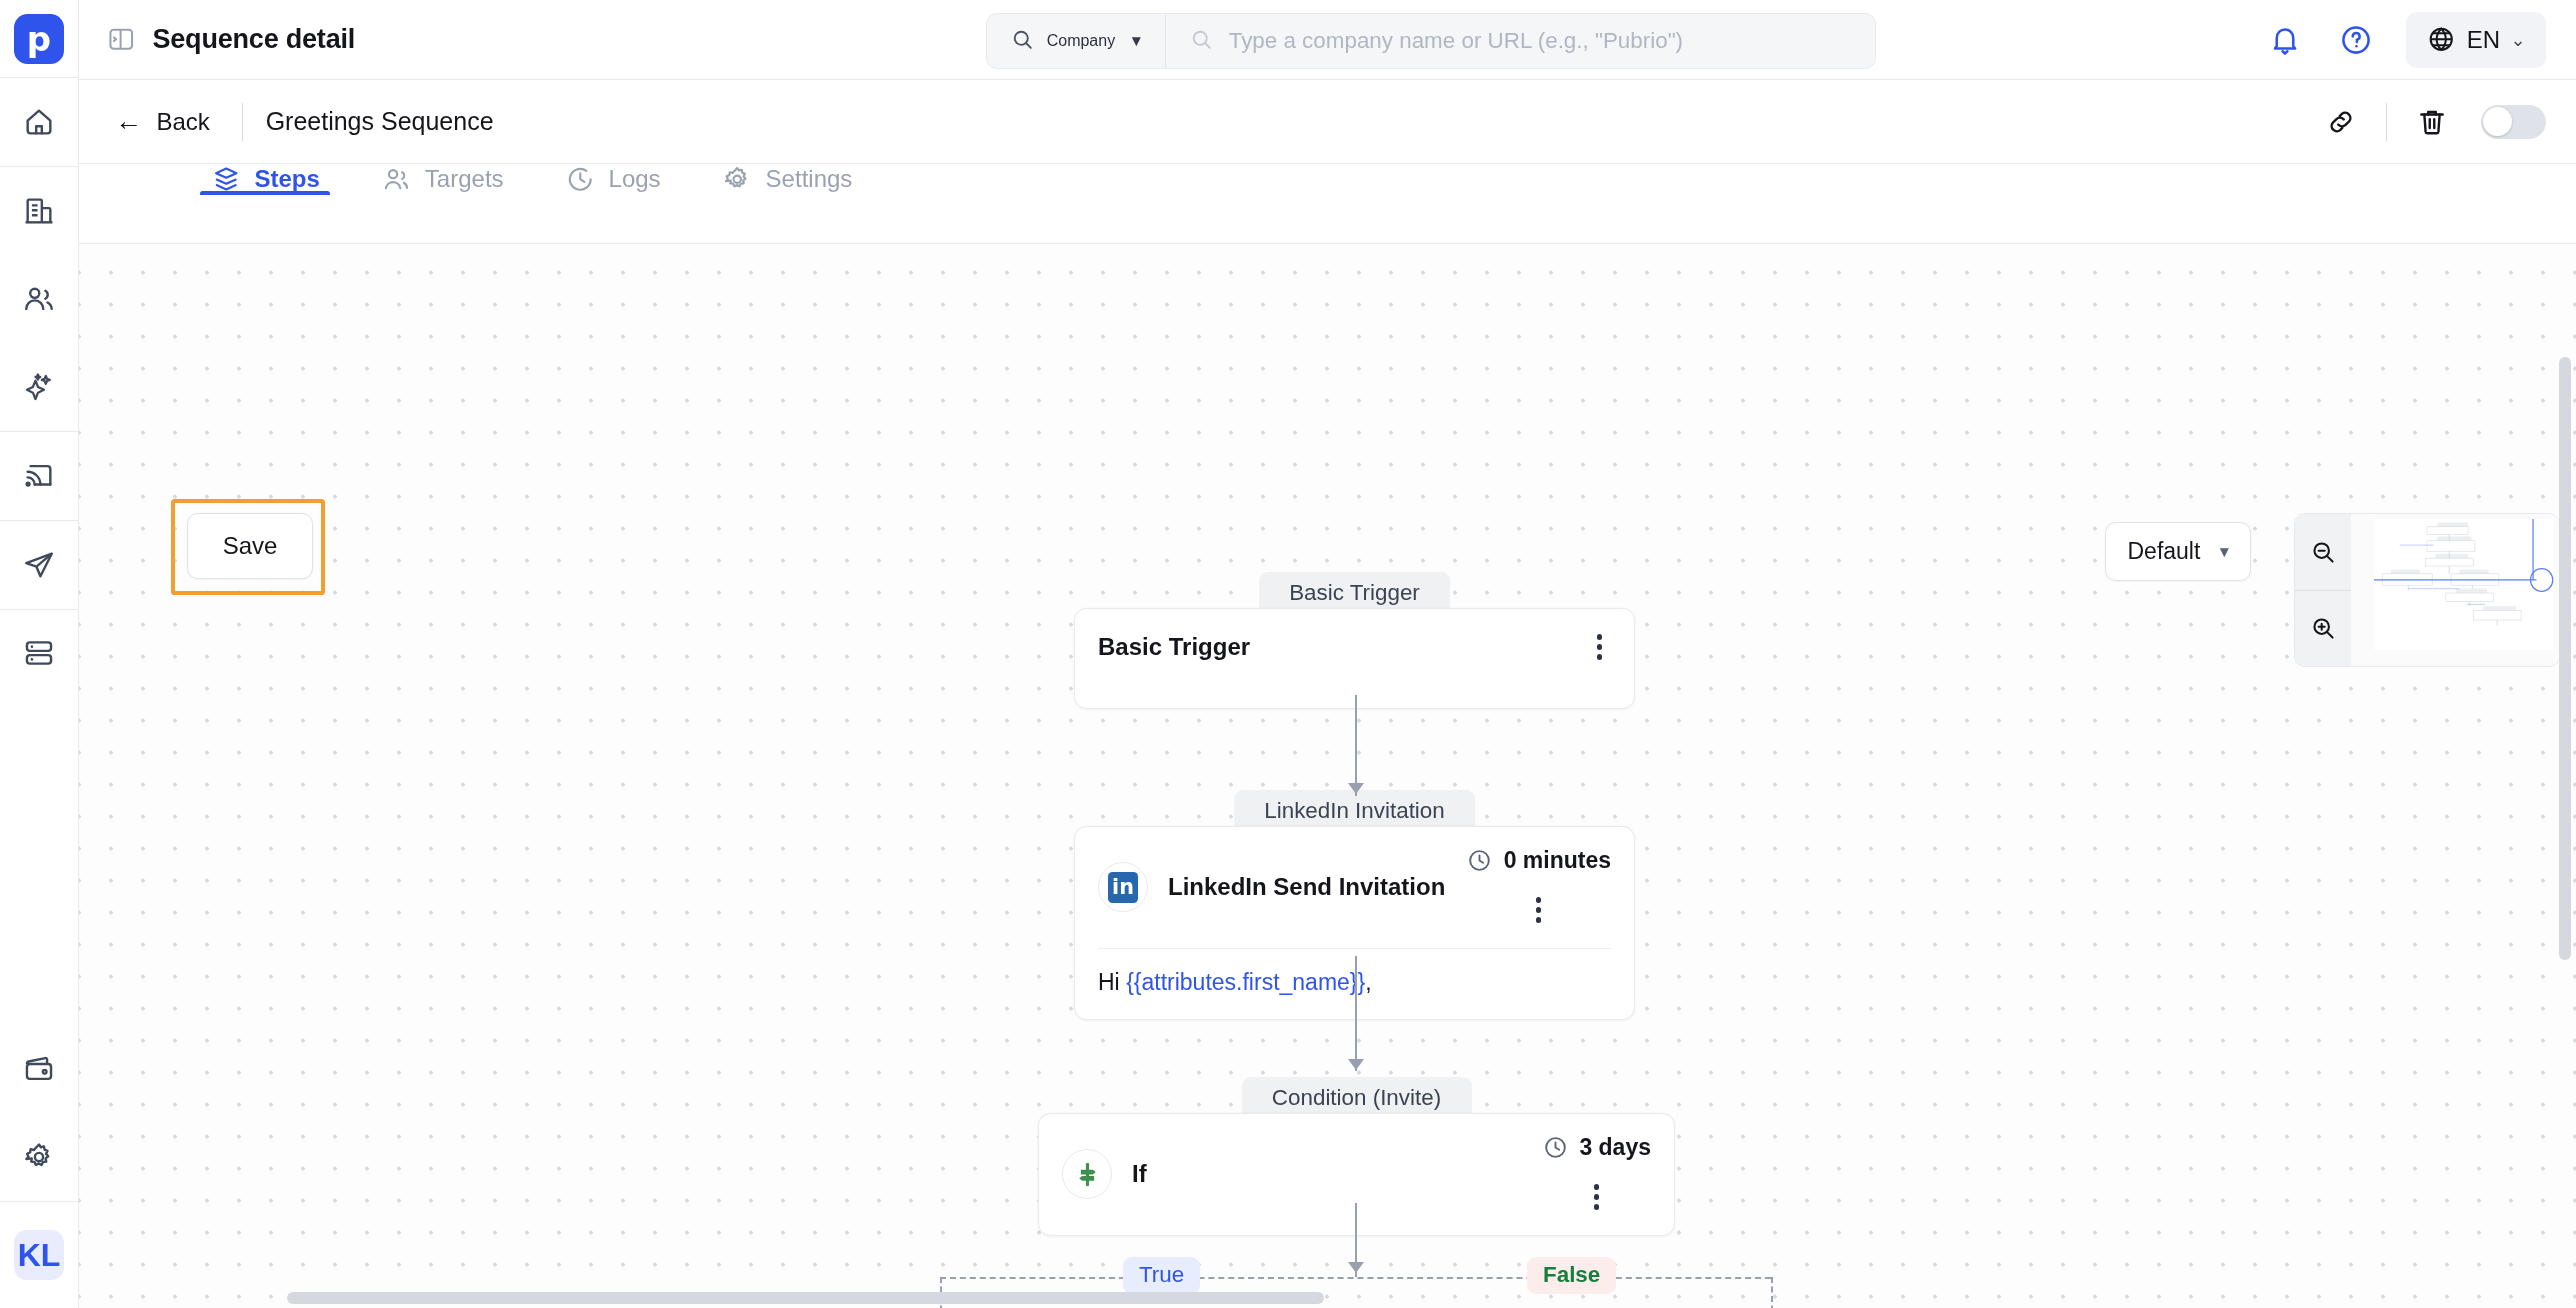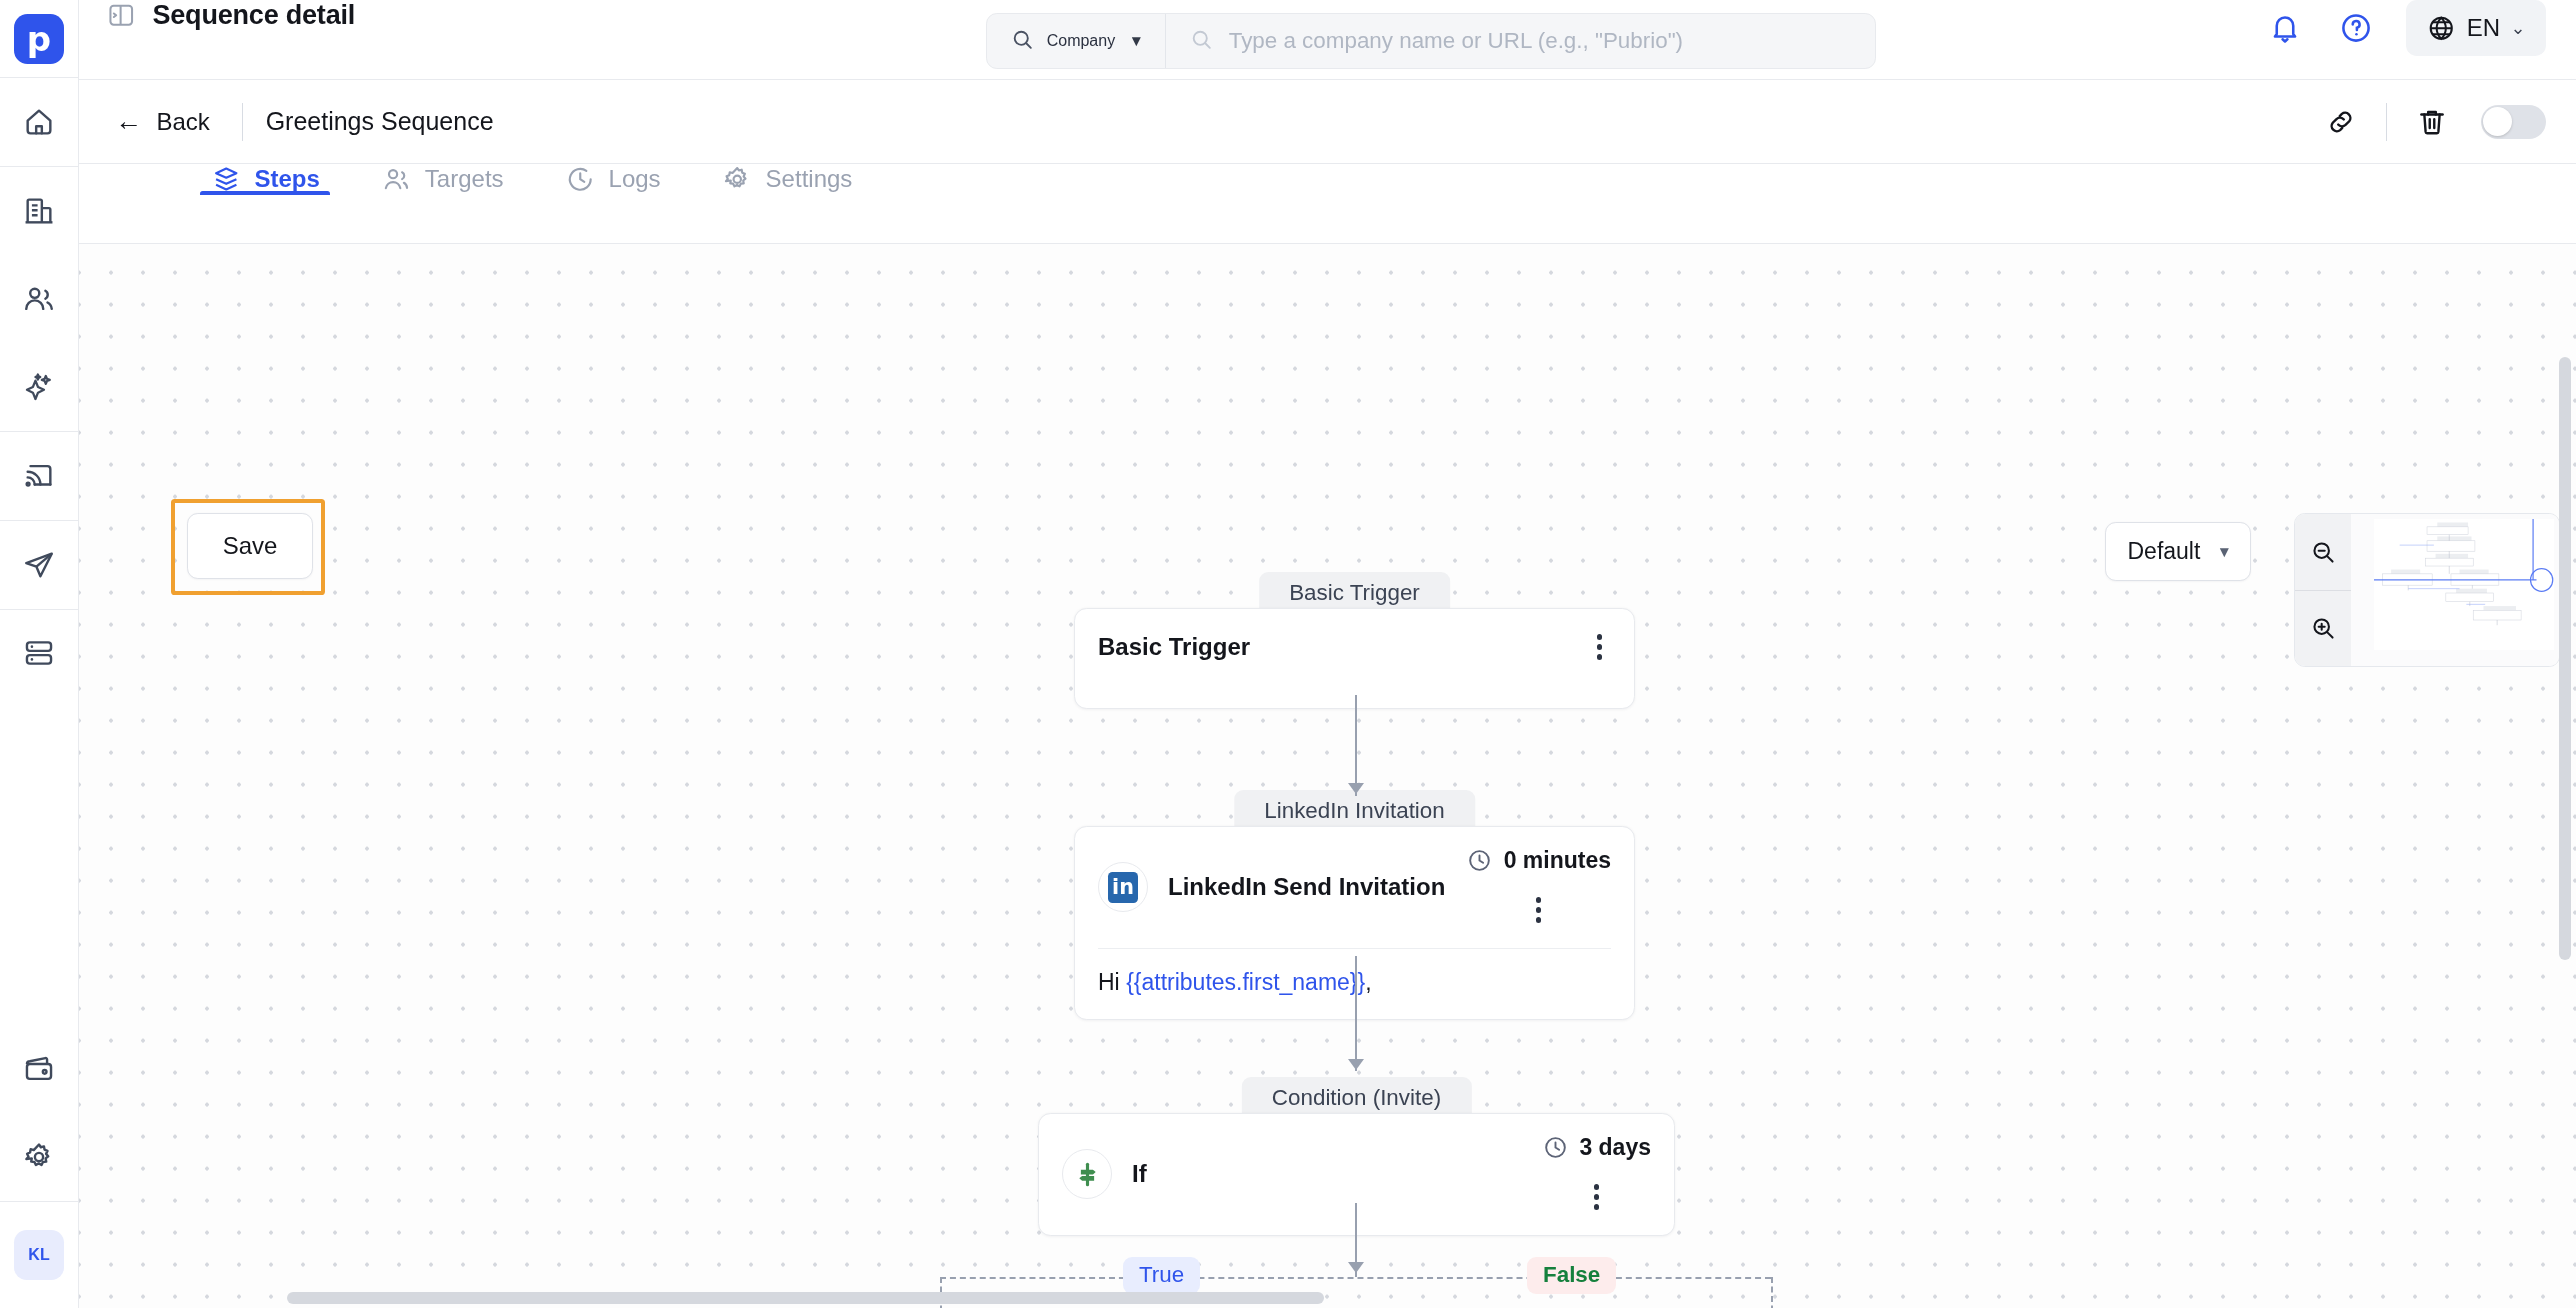--- a/index.html
+++ b/index.html
@@ -28,30 +28,30 @@
   .rail-btn {
     width: 79px; height: 88px; display: flex; align-items: center; justify-content: center;
     color: #404a5c; cursor: pointer;
   }
   .rail-btn svg { width: 34px; height: 34px; display: block; }
   .rail-spacer { flex: 1 1 auto; }
   .avatar-wrap { width: 79px; height: 106px; display: flex; align-items: center; justify-content: center; }
   .avatar {
     width: 50px; height: 50px; border-radius: 12.6px; background: #e8ecfd;
     display: flex; align-items: center; justify-content: center;
-    color: #2f54eb; font-size: 16px; font-weight: 700; cursor: pointer;
+    color: #2f54eb; font-size: 32px; font-weight: 700; cursor: pointer;
   }
 
   
   .main { flex: 1 1 auto; display: flex; flex-direction: column; min-width: 0; position: relative; }
 
   
   .topbar {
     height: 80px; flex: 0 0 80px; border-bottom: 0.9px solid #e8eaee; background: #fff;
-    display: flex; align-items: flex-start; padding: 0 30.5px 0 27px; position: relative;
+    display: flex; align-items: center; padding: 0 30.5px 0 27px; position: relative;
   }
   .panel-icon { width: 30.5px; height: 30.5px; color: #9aa2b1; cursor: pointer; margin-right: 16px; }
   .panel-icon svg { width: 30.5px; height: 30.5px; display: block; }
   .page-title { font-size: 27px; font-weight: 700; color: #14161c; letter-spacing: -0.2px; }
 
   .searchwrap {
     position: absolute; left: 907px; top: 12.6px;
     display: flex; align-items: center; height: 56px;
     background: #f5f6f8; border: 0.9px solid #e8eaee; border-radius: 10.8px; overflow: hidden;
   }

